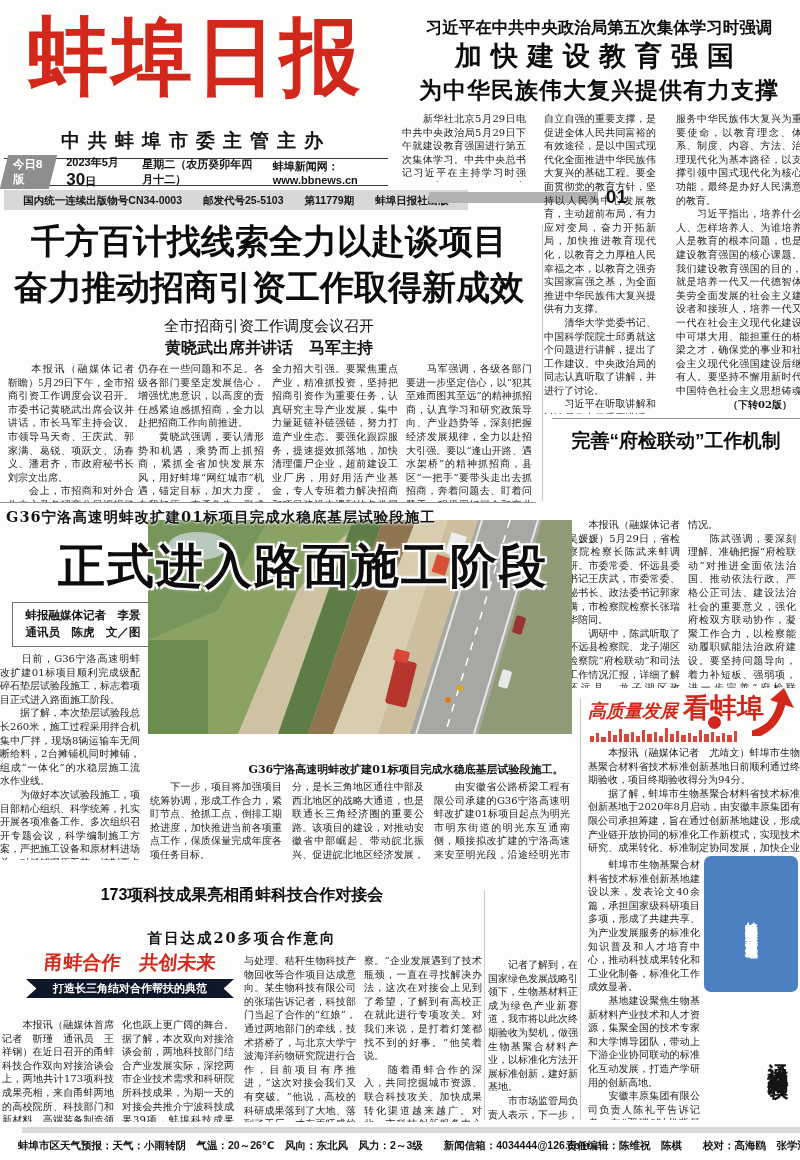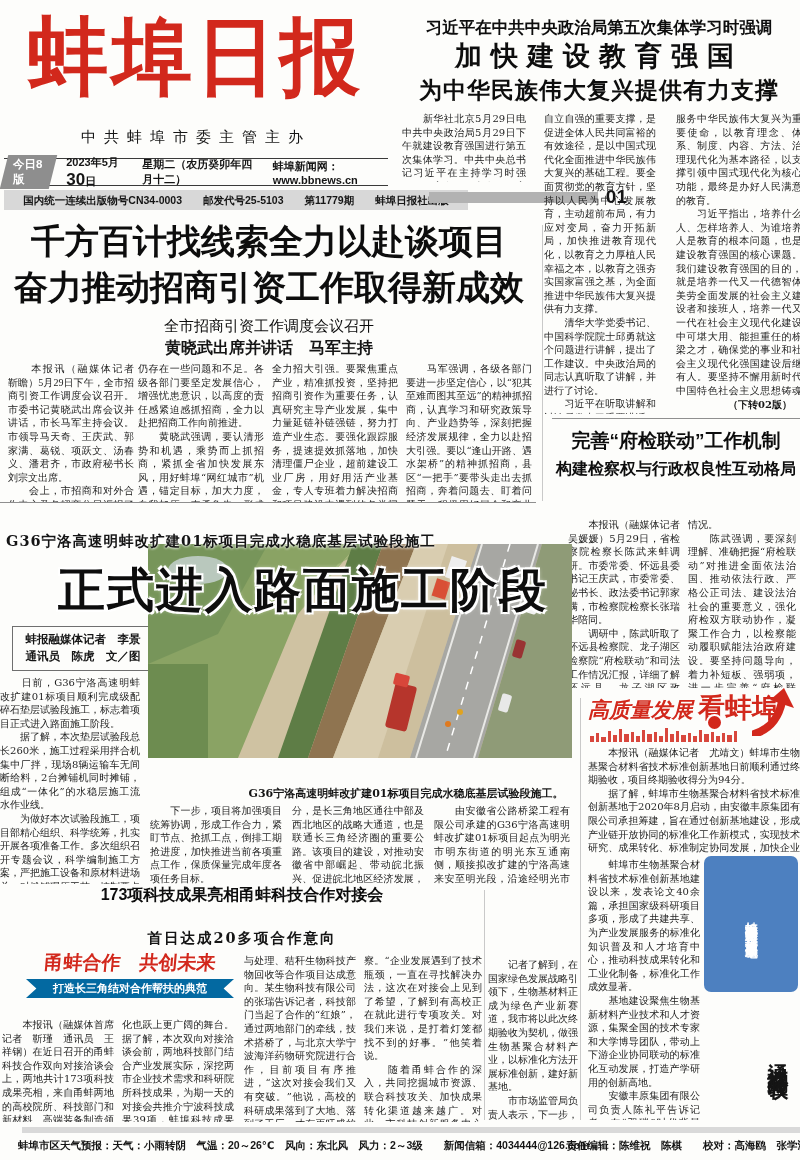--- a/index.html
+++ b/index.html
@@ -18,37 +18,37 @@
            height:26px;font-size:11px;font-weight:bold;}
   #edbadge{background:#8e8e8e;color:#fff;padding:2px 9px;transform:skewX(-14deg);font-size:11.5px;}
   #edbadge span{display:inline-block;transform:skewX(14deg);}
   #pubbar{background:#d8d8d8;height:20px;line-height:20px;text-align:center;font-size:10.5px;font-weight:bold;}
   #pagebar{display:flex;align-items:center;gap:8px;}
   #pagebar .bar{flex:1;height:11px;background:#b2b2b2;}
   #pagebar .num{font-size:19px;font-weight:bold;}
   .bylinebox{border:1px solid #6f6f6f;text-align:center;font-size:11.5px;font-weight:bold;line-height:1.5;padding:4px 6px;}
   #roadhead{font-size:47px;letter-spacing:2px;white-space:nowrap;z-index:3;
             text-shadow:-2px -2px 0 #fff,2px -2px 0 #fff,-2px 2px 0 #fff,2px 2px 0 #fff,0 0 5px #fff;}
-  .ribbon{background:#0369a1;color:#fff;height:19px;line-height:19px;text-align:center;font-size:11px;font-weight:bold;
+  .ribbon{background:#0f172a;color:#fff;height:19px;line-height:19px;text-align:center;font-size:11px;font-weight:bold;
           font-family:"Liberation Sans",sans-serif;
           clip-path:polygon(0% 0%,100% 0%,95% 50%,100% 100%,0% 100%,5% 50%);}
   #bluebox{background:#4d80c0;border-radius:7px;writing-mode:vertical-rl;display:flex;align-items:center;justify-content:center;
            gap:6px;color:#fff;font-weight:bold;font-size:12.5px;letter-spacing:1px;
            font-family:"Liberation Sans",sans-serif;padding:4px 0;}
   #vtitle3{writing-mode:vertical-rl;font-size:21px;font-weight:bold;letter-spacing:3px;text-align:center;}
   .vert-deck{font-size:14.5px;font-weight:bold;letter-spacing:2px;text-align:center;}
 </style>
 </head>
 <body>
 
 <div id="page">
 
   <div class="abs" style="left:0;top:6;width:392px;">
     <div class="center abs" style="top:16px;" id="logo">蚌埠日报</div>
-    <div class="center abs" style="top:128px;font-size:15px;font-weight:normal;letter-spacing:8px;text-align:center;">中共蚌埠市委主管主办</div>
+    <div class="center abs" style="top:128px;font-size:19px;font-weight:bold;letter-spacing:8px;text-align:center;">中共蚌埠市委主管主办</div>
     <div class="abs sans" id="daterow" style="left:4px;top:158px;width:384px;">
       <div id="edbadge"><span>今日8版</span></div>
       <div><span>2023年5月</span><span style="font-size:17px;">30</span><span>日</span></div>
       <div>星期二（农历癸卯年四月十二）</div>
       <div>蚌埠新闻网：www.bbnews.cn</div>
     </div>
     <div class="abs sans" id="pubbar" style="left:4px;top:190px;width:464px;">国内统一连续出版物号CN34-0003　　邮发代号25-5103　　第11779期　　蚌埠日报社出版</div>
   </div>
 
   <div class="abs" style="left:398px;top:6px;width:402px;height:410px;">
@@ -82,28 +82,27 @@
     <div class="bt abs" style="left:272px;top:146px;width:126px;height:140px;">全力招大引强。要聚焦重点产业，精准抓投资，坚持把招商引资作为重要任务，认真研究主导产业发展，集中力量延链补链强链，努力打造产业生态。要强化跟踪服务，提速提效抓落地，加快清理僵尸企业，超前建设工业厂房，用好用活产业基金，专人专班着力解决招商和项目建设中遇到的各类问题，奋力营造一流营商环境。要压紧责任链条，上下同步抓落实，层层传导压力，加强工作调度，强化招商考核，注重在招商一线历练和培养干部，全力推动招商引资取得新成效，为蚌埠高质量跨越式发展提供更加有力支撑。</div>
     <div class="bt abs" style="left:406px;top:146px;width:126px;height:140px;">　　马军强调，各级各部门要进一步坚定信心，以“犯其至难而图其至远”的精神抓招商，认真学习和研究政策导向、产业趋势等，深刻把握经济发展规律，全力以赴招大引强。要以“逢山开路、遇水架桥”的精神抓招商，县区“一把手”要带头走出去抓招商，奔着问题去、盯着问题干，积极用好展会和产业园区等平台，努力优化营商环境，吸引更多企业和项目落户蚌埠。要以铁锤砸铁钉的精神抓落实，把招商引资摆在更加突出的位置，积极推进“管委会＋公司”改革，清单化、闭环式推进工作，一锤接着一锤砸，为全市经济社会高质量发展打下更加坚实基础。</div>
     <div class="hr abs" style="left:0;top:286px;width:536px;"></div>
   </div>
 
   <div class="vd abs" style="left:542px;top:225px;height:276px;"></div>
 
   <div class="abs" style="left:552px;top:418px;width:248px;height:276px;">
     <div class="hr abs" style="left:0;top:0;width:248px;"></div>
     <div class="hd abs" style="top:12px;width:100%;font-size:19px;">完善“府检联动”工作机制</div>
-    <div class="hd abs" style="top:42px;width:100%;font-size:16px;">构建检察权与行政权良性互动格局</div>
     <div class="bt abs" style="left:16px;top:100px;width:112px;height:170px;">　　本报讯（融媒体记者　吴媛媛）5月29日，省检察院检察长陈武来蚌调研。市委常委、怀远县委书记王庆武，市委常委、秘书长、政法委书记郭家满，市检察院检察长张瑞华陪同。
 　　调研中，陈武听取了怀远县检察院、龙子湖区检察院“府检联动”和司法工作情况汇报，详细了解怀远县、龙子湖区政府“府检联动”工作情况，征求我市两级检察机关和县区负责人的意见和建议。当天，陈武来到“靓淮河”——蚌埠主城区淮河防洪交通生态综合治理工程，实地调研“府检联动”项目“河湖长＋检察长”工作开展</div>
     <div class="bt abs" style="left:136px;top:100px;width:108px;height:170px;">情况。
 　　陈武强调，要深刻理解、准确把握“府检联动”对推进全面依法治国、推动依法行政、严格公正司法、建设法治社会的重要意义，强化府检双方联动协作，凝聚工作合力，以检察能动履职赋能法治政府建设。要坚持问题导向，着力补短板、强弱项，进一步完善“府检联动”工作机制，促进工作质效和运行效果不断提升，实现1＋1＞2的效果。要加强检察机关与行政机关的沟通联系，构建检察权与行政权良性互动工作格局，全面提升行政检察监督效能，促进政府依法行政水平不断提升，为经济社会高质量发展营造良好法治环境，提供有力法治保障。</div>
   </div>
 
-  <div class="abs" style="left:0;top:512px;width:574px;height:372px;padding-left:8px;">
+  <div class="abs" style="left:0;top:488px;width:574px;height:372px;padding-left:8px;">
 
     <div class="abs" style="left:148px;top:32px;width:424px;height:214px;z-index:1;">
       <svg viewBox="0 0 424 214" width="424" height="214">
         <rect width="424" height="214" fill="#cfc2a2"></rect>
         <polygon points="0,0 210,0 150,70 90,214 0,214" fill="#8aa364"></polygon>
         <polygon points="0,0 120,0 70,90 0,120" fill="#77955a"></polygon>
         <rect x="0" y="120" width="60" height="94" fill="#6d8c50"></rect>
         <ellipse cx="50" cy="26" rx="30" ry="14" fill="#b9c8bd"></ellipse>
         <polygon points="150,70 190,20 230,0 210,0" fill="#9db374"></polygon>
         <polygon points="205,0 235,0 160,214 130,214" fill="#5e7d46"></polygon>
@@ -158,21 +157,21 @@
 　　据悉，本次甬蚌科技合作双向对接洽谈会由两地科技局主办，宁波市生产力促进中心、蚌埠市科技创新服务中心承办。除了对接会，两地科技局还组织了科研院所、企业、中介机构参观考</div>
     <div class="bt abs" style="left:364px;top:70px;width:118px;height:168px;">察。“企业发展遇到了技术瓶颈，一直在寻找解决办法，这次在对接会上见到了希望，了解到有高校正在就此进行专项攻关。对我们来说，是打着灯笼都找不到的好事。”他笑着说。
 　　随着甬蚌合作的深入，共同挖掘城市资源、联合科技攻关、加快成果转化渠道越来越广。对此，市科技创新服务中心主任冯德华表示，以蚌埠科技大市场的建设为平台，通过科技人才交流、科技成果转化、科技需求对接等举措，还将持续深化甬蚌合作，为我市加快建设创新型城市提供坚强的科技支撑。</div>
   </div>
 
   <div class="vd abs" style="left:484px;top:890px;height:230px;"></div>
   <div class="vd abs" style="left:580px;top:698px;height:422px;"></div>
 
   <div class="abs" style="left:486px;top:688px;width:314px;height:437px;">
     <div class="abs" style="left:102px;top:2px;width:208px;height:56px;">
-      <span class="red" style="font-size:21px;font-weight:900;font-family:'Liberation Sans',sans-serif;font-style:italic;">高质量发展</span>
+      <span class="red" style="font-size:18px;font-weight:900;font-family:'Liberation Sans',sans-serif;font-style:italic;">高质量发展</span>
       <span class="red" style="font-size:27px;font-weight:900;">看蚌埠</span>
       <span class="abs" style="left:118px;top:24px;width:13px;height:13px;border-radius:50%;background:#d2281c;box-shadow:inset 0 0 0 2px #fff0;border:2px solid #fff;"></span>
       <span class="abs" style="right:0;top:-2px;">
         <svg width="44" height="48" viewBox="0 0 44 48">
             <path d="M2,46 C16,42 26,32 30,14" fill="none" stroke="#d2281c" stroke-width="8" stroke-linecap="round"></path>
             <polygon points="18,12 32,0 42,20" fill="#d2281c"></polygon>
           </svg>
       </span>
       <span class="abs" style="left:2px;bottom:0;">
         <svg width="150" height="14" viewBox="0 0 150 14">

